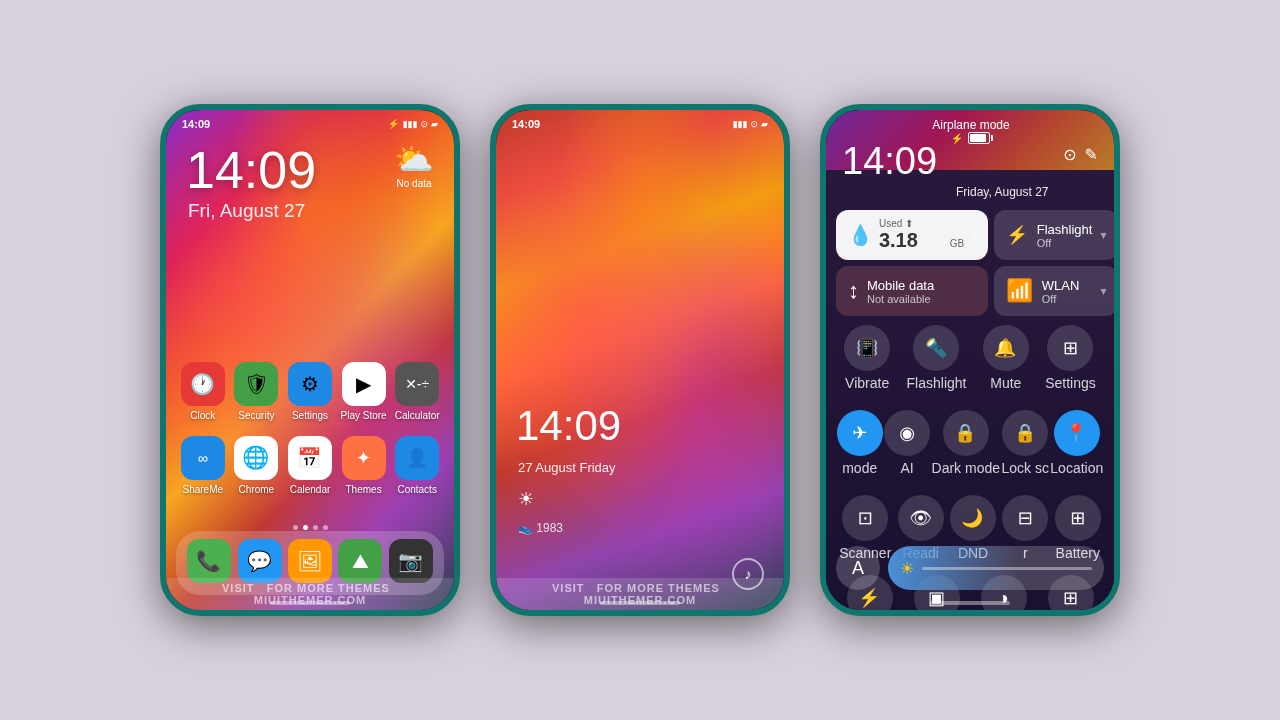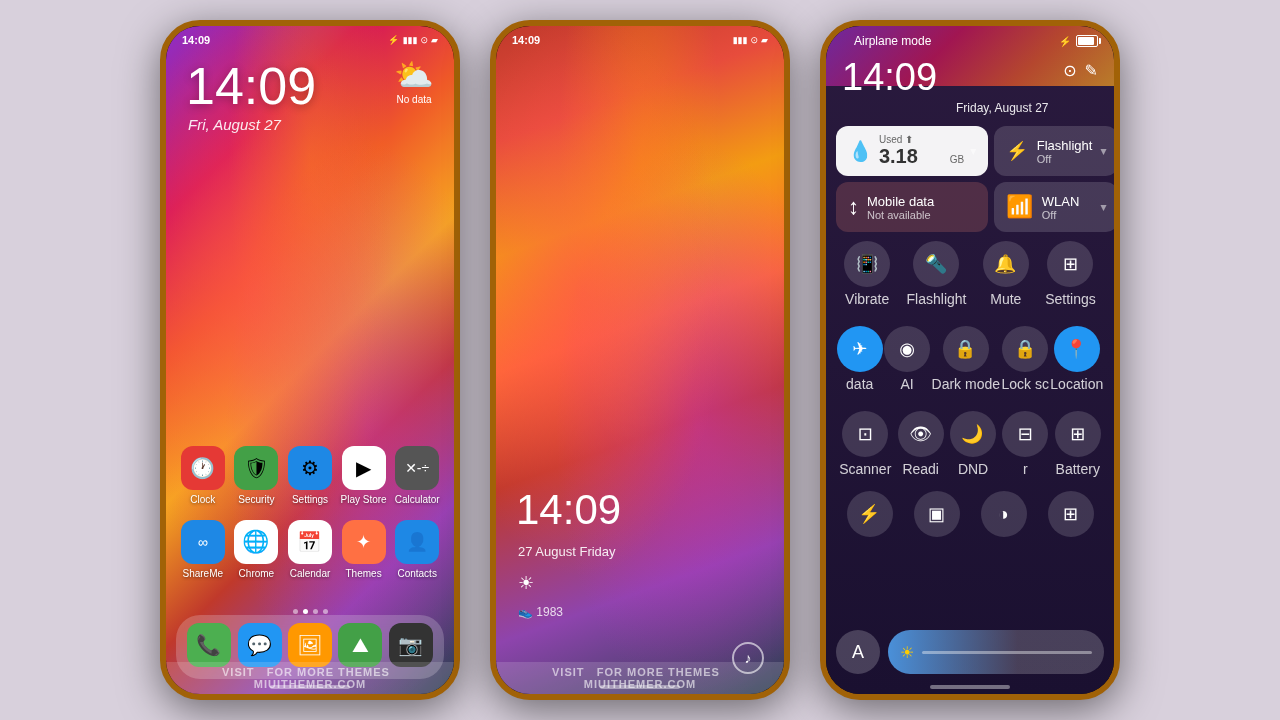--- a/index.html
+++ b/index.html
@@ -12,23 +12,23 @@
       justify-content: center;
       gap: 30px;
       font-family: 'Arial', sans-serif;
       overflow: hidden;
     }
 
     
     .phone {
       position: relative;
       width: 300px;
-      height: 680px;
+      height: 512px;
       border-radius: 40px;
-      border: 6px solid #a16207;
+      border: 6px solid #0f766e;
       overflow: hidden;
       background: #000;
       box-shadow: 0 10px 40px rgba(0,0,0,0.5);
     }
 
     .phone-screen {
       width: 100%;
       height: 100%;
       position: relative;
       overflow: hidden;
@@ -86,23 +86,22 @@
       font-size: 52px;
       font-weight: 300;
       z-index: 5;
       text-shadow: 0 2px 8px rgba(0,0,0,0.3);
     }
     .phone1-date {
       position: absolute;
       top: 90px;
       left: 22px;
       color: rgba(255,255,255,0.9);
-      font-size: 15px;
-      z-index: 5;
-      font-style: italic;
+      font-size: 19px;
+      z-index: 5;
     }
     .phone1-weather {
       position: absolute;
       top: 30px;
       right: 20px;
       text-align: center;
       z-index: 5;
     }
     .weather-icon {
       font-size: 32px;
@@ -244,26 +243,27 @@
       position: absolute;
       top: 0; left: 0; right: 0;
       height: 60px;
       background: linear-gradient(135deg, #8b2fc9 0%, #d4145a 40%, #f05a28 70%, #f7a621 100%);
       opacity: 0.7;
     }
 
     .airplane-bar {
       position: absolute;
       top: 8px;
-      left: 12px; right: 0;
-      display: flex;
-      justify-content: space-between;
+      left: 2px; right: 0;
+      display: flex;
+      justify-content: flex-end;
       align-items: center;
       padding: 0 16px;
       z-index: 10;
+      flex-direction: column;
     }
     .airplane-text {
       color: white;
       font-size: 12px;
       font-weight: 500;
     }
     .battery-indicator {
       display: flex;
       align-items: center;
       gap: 4px;
@@ -739,21 +739,21 @@
         </div>
         <div class="toggle-btn">
           <div class="toggle-circle">⊞</div>
           <span class="toggle-label">Settings</span>
         </div>
       </div>
 
       <div class="toggle-row2">
         <div class="toggle-btn">
           <div class="toggle-circle active">✈</div>
-          <span class="toggle-label">data</span>
+          <span class="toggle-label">mode</span>
         </div>
         <div class="toggle-btn">
           <div class="toggle-circle">◉</div>
           <span class="toggle-label">AI</span>
         </div>
         <div class="toggle-btn">
           <div class="toggle-circle">🔒</div>
           <span class="toggle-label">Dark mode</span>
         </div>
         <div class="toggle-btn">

